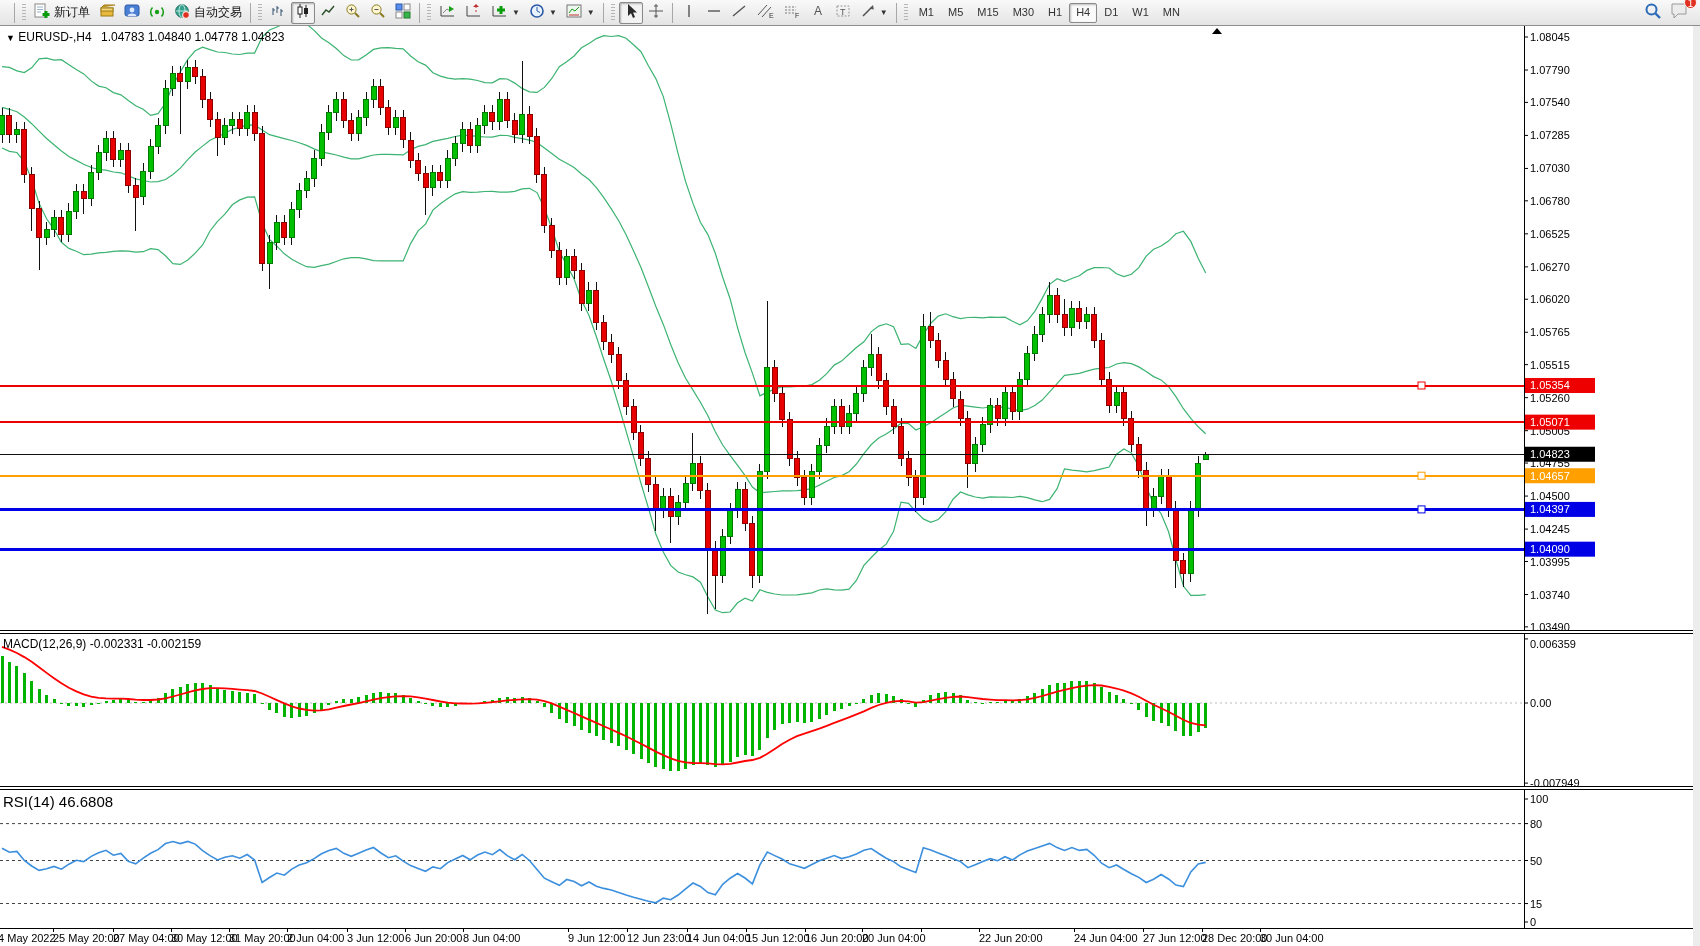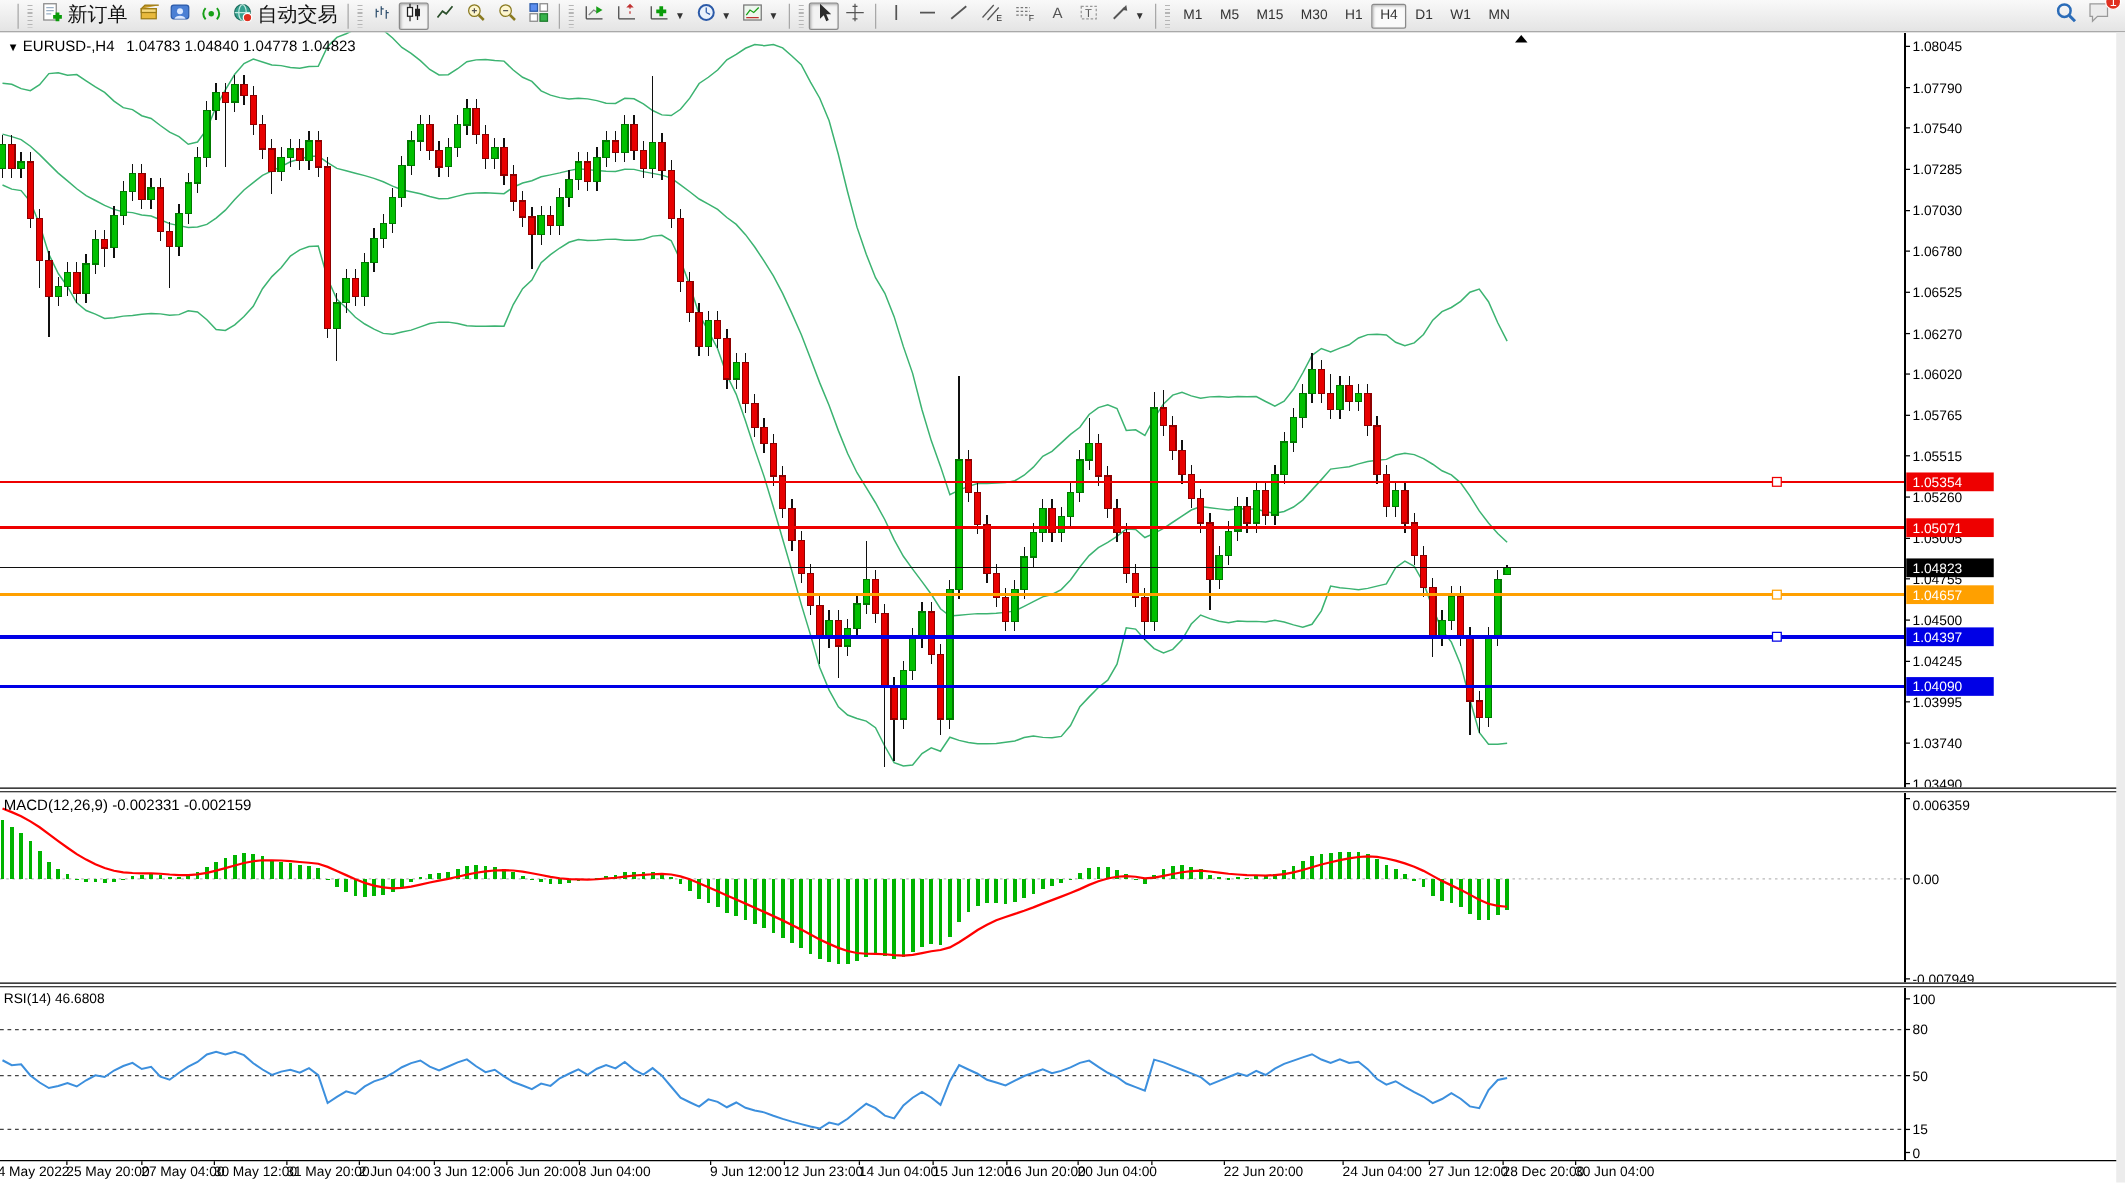--- a/index.html
+++ b/index.html
@@ -8,21 +8,21 @@
   
   #toolbar{position:absolute;left:0;top:0;width:1700px;height:26px;
     background:linear-gradient(#f9f9f9,#e4e4e4);border-bottom:1px solid #8f8f8f;
     display:flex;align-items:center;padding:0 2px;gap:1px}
   .grip{width:4px;height:18px;margin:0 3px;
     background-image:repeating-linear-gradient(#b5b5b5 0 1px,transparent 1px 3px)}
   .sep{width:1px;height:20px;background:#a8a8a8;margin:0 3px}
   .tbtn{height:22px;min-width:24px;display:flex;align-items:center;justify-content:center;
     border:1px solid transparent;border-radius:2px;padding:0 3px;cursor:default;gap:3px}
   .tbtn.pressed{border:1px solid #8a8a8a;background:#f3f3f3;box-shadow:inset 1px 1px 2px rgba(0,0,0,.28)}
-  .tbtn .lbl{font-size:16px;color:#111;white-space:nowrap}
+  .tbtn .lbl{font-size:12px;color:#111;white-space:nowrap}
   .caret{font-size:8px;color:#333;margin-left:1px}
   .tfbtn{height:20px;padding:2px 6px;font-size:11px;color:#333;border:1px solid transparent;border-radius:2px}
   .tfbtn.pressed{border:1px solid #8a8a8a;background:#fafafa;box-shadow:inset 1px 1px 2px rgba(0,0,0,.25)}
   #tb-right{margin-left:auto;display:flex;align-items:center;gap:8px;padding-right:8px}
   #chat-wrap{position:relative}
   #chat-badge{position:absolute;right:-7px;top:-6px;background:#e03020;color:#fff;font-size:10px;
     border-radius:50%;width:13px;height:13px;line-height:13px;text-align:center;border:1px solid #fff}
   #tb-sliver{width:8px;height:18px;overflow:hidden;opacity:.8}
   
   .panel{position:absolute;left:0;width:1700px;background:#fff}
@@ -934,21 +934,21 @@
       <text x="1530" y="13" font-size="11" fill="#000000">100</text>
       <line x1="1524" y1="33.599999999999994" x2="1528" y2="33.599999999999994" stroke="#000"></line>
       <text x="1530" y="37.599999999999994" font-size="11" fill="#000000">80</text>
       <line x1="1524" y1="70.5" x2="1528" y2="70.5" stroke="#000"></line>
       <text x="1530" y="74.5" font-size="11" fill="#000000">50</text>
       <line x1="1524" y1="113.55" x2="1528" y2="113.55" stroke="#000"></line>
       <text x="1530" y="117.55" font-size="11" fill="#000000">15</text>
       <line x1="1524" y1="132" x2="1528" y2="132" stroke="#000"></line>
       <text x="1530" y="136" font-size="11" fill="#000000">0</text>
     </svg>
-  <div class="overlay-label" style="left:3px;top:3px;font-size:11px">
+  <div class="overlay-label" style="left:3px;top:3px;font-size:15px">
     <span>RSI(14)</span>
     <span>46.6808</span>
   </div>
 </div>
 
 <div id="time-axis">
     <div class="tlabel" style="left: -8px;">24 May 2022</div>
     <div class="ttick" style="left: 53px;"></div>
     <div class="tlabel" style="left: 53px;">25 May 20:00</div>
     <div class="ttick" style="left: 113px;"></div>

